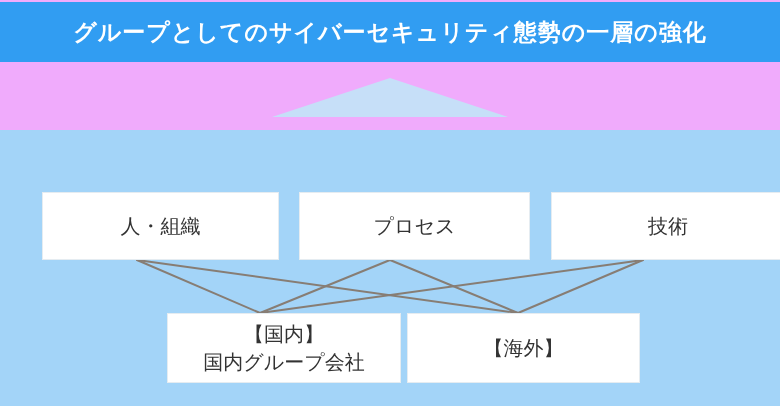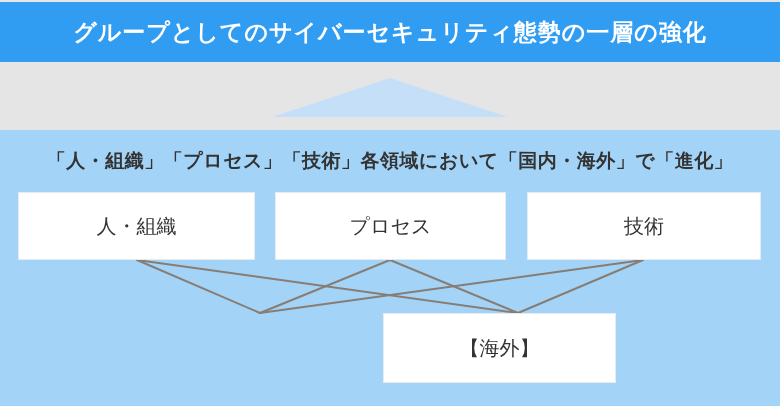--- a/index.html
+++ b/index.html
@@ -12,21 +12,21 @@
   }
   *{margin:0;padding:0;box-sizing:border-box;}
   body{
     font-family:"Liberation Sans","DejaVu Sans",sans-serif;
     background:#ffffff;
   }
   .canvas{
     position:relative;
     width:780px;
     height:406px;
-    background:#e5e5e5;
+    background:#f0abfc;
     overflow:hidden;
   }
   .header-bar{
     position:absolute;
     top:2px;left:0;
     width:780px;height:60px;
     background:var(--header-bg);
     display:flex;align-items:center;justify-content:center;
   }
   .header-title{
@@ -65,20 +65,21 @@
     position:absolute;
     background:#ffffff;
     border:1px solid rgba(180,200,215,0.35);
     display:flex;
     flex-direction:column;
     justify-content:center;
     color:var(--text-dark);
     font-size:20px;
     text-align:center;
     line-height:28px;
+    margin-left:24px;
   }
   .domain-node{top:192px;height:68px;}
   .domain-node.d0{left:18px;width:237px;}
   .domain-node.d1{left:275px;width:231px;}
   .domain-node.d2{left:527px;width:234px;}
   .company-node{top:313px;height:70px;}
   .company-node.c0{left:143px;width:234px;}
   .company-node.c1{left:383px;width:233px;}
   .edges-svg{
     position:absolute;
@@ -102,29 +103,32 @@
 
   <svg class="edges-svg" viewBox="0 0 780 406" xmlns="http://www.w3.org/2000/svg">
       <line x1="137" y1="260" x2="260" y2="313" stroke="#877D74" stroke-width="2" stroke-linecap="round"></line>
       <line x1="137" y1="260" x2="518" y2="313" stroke="#877D74" stroke-width="2" stroke-linecap="round"></line>
       <line x1="390" y1="260" x2="260" y2="313" stroke="#877D74" stroke-width="2" stroke-linecap="round"></line>
       <line x1="390" y1="260" x2="518" y2="313" stroke="#877D74" stroke-width="2" stroke-linecap="round"></line>
       <line x1="643" y1="260" x2="260" y2="313" stroke="#877D74" stroke-width="2" stroke-linecap="round"></line>
       <line x1="643" y1="260" x2="518" y2="313" stroke="#877D74" stroke-width="2" stroke-linecap="round"></line>
     </svg>
 
-  <div class="subtitle">「人・組織」「プロセス」「技術」各領域において「国内・海外」で「進化」</div>
 
   <div class="node domain-node d0">
     <span>人・組織</span>
   </div>
   <div class="node domain-node d2">
     <span>技術</span>
   </div>
   <div class="node domain-node d1">
     <span>プロセス</span>
   </div>
 
+  <div class="node company-node c0">
+    <span>【国内】</span>
+    <span>国内グループ会社</span>
+  </div>
   <div class="node company-node c1">
     <span>【海外】</span>
   </div>
 
 </div>
 
 </body></html>

